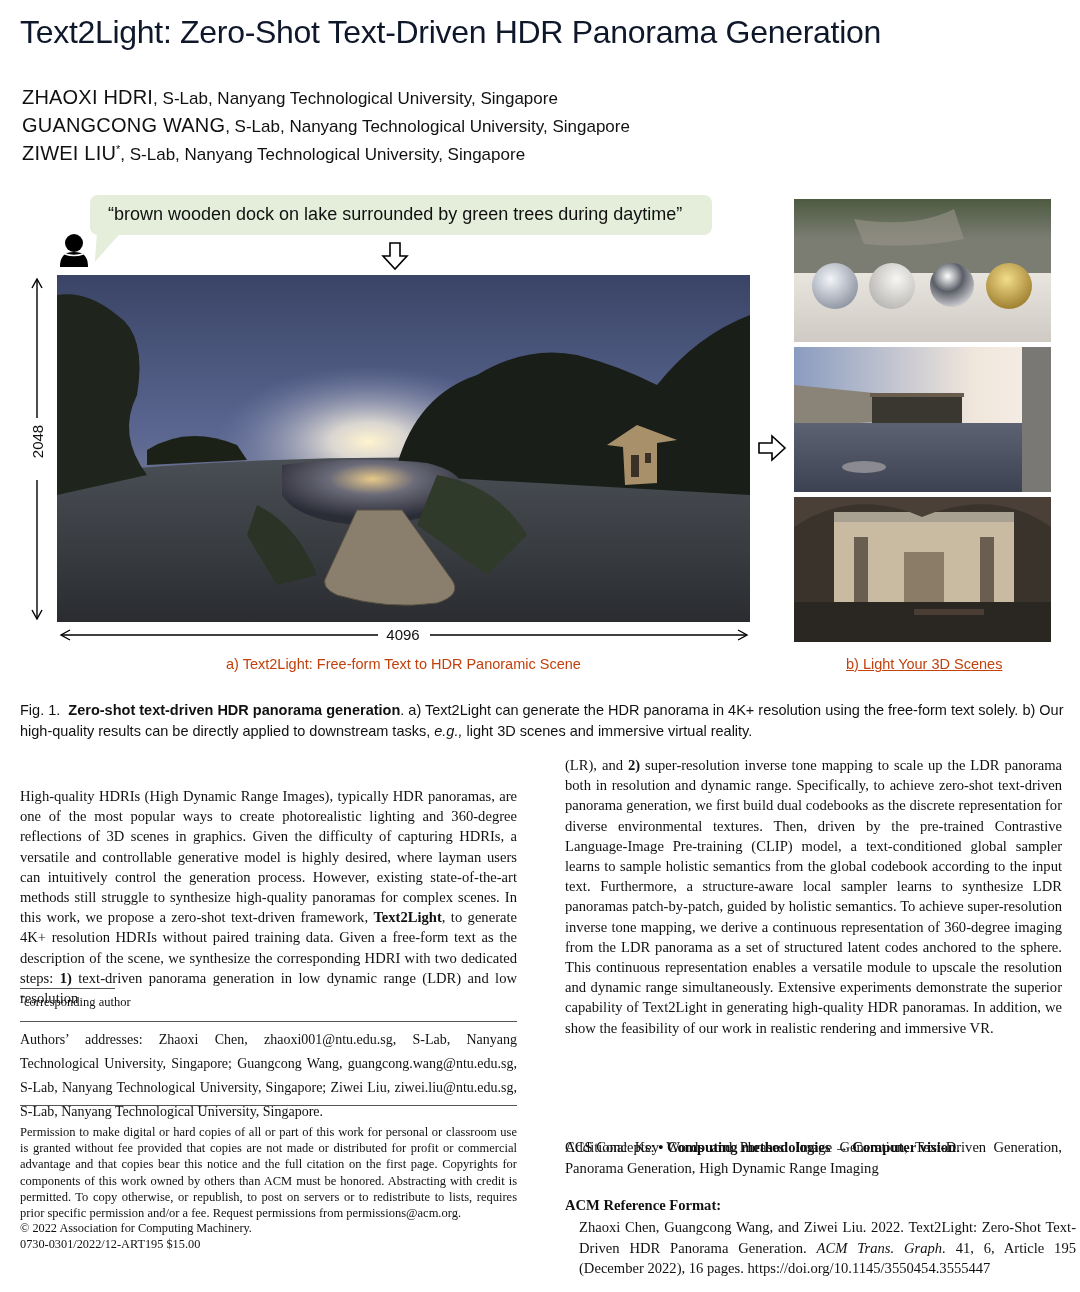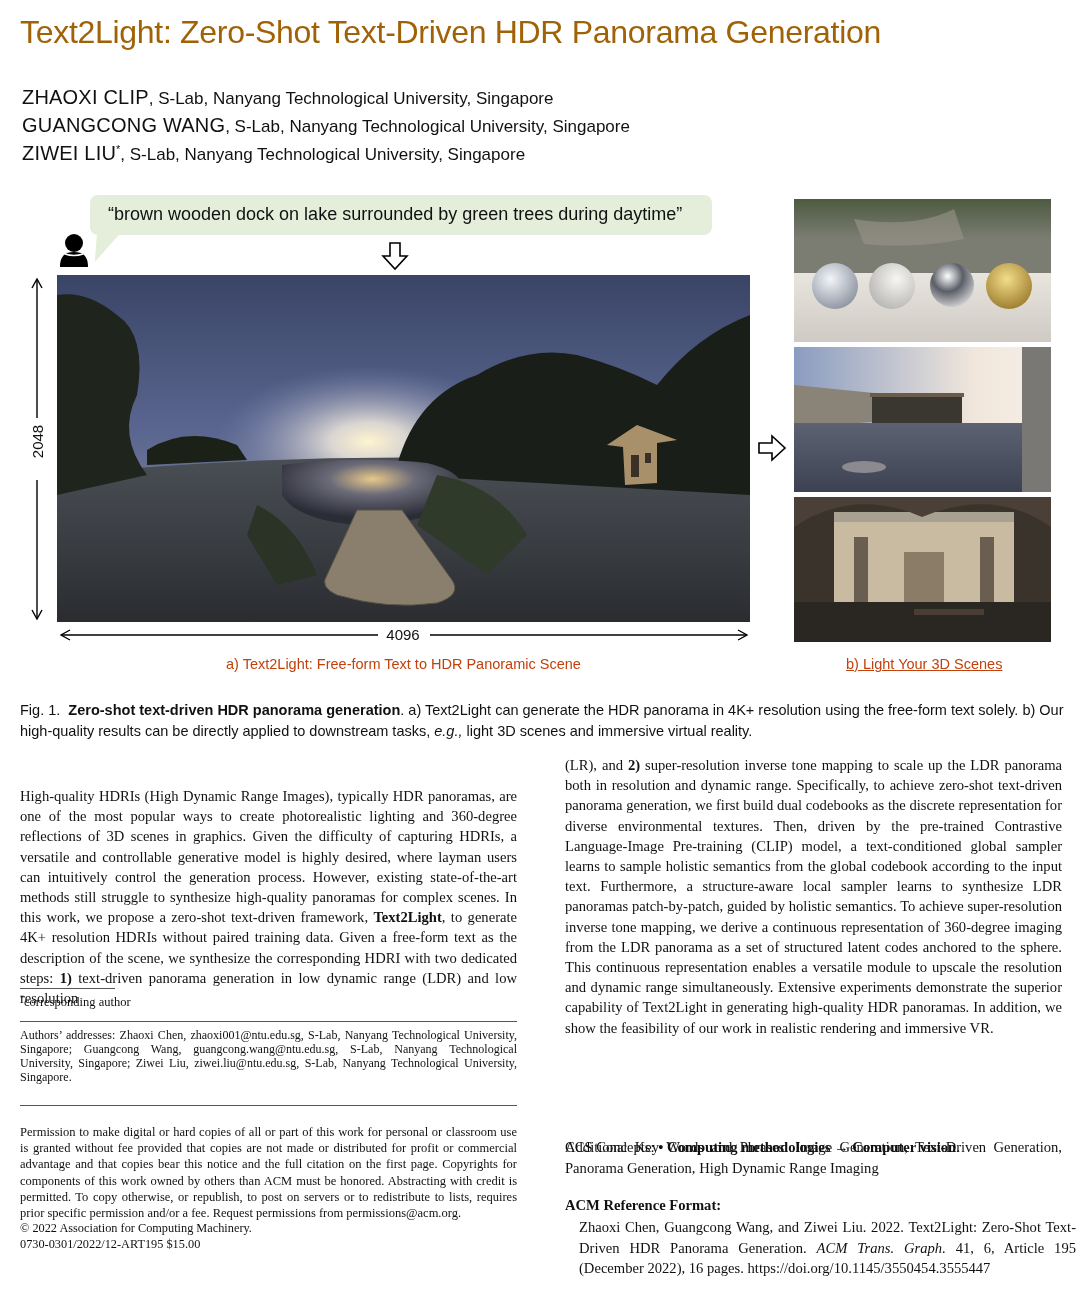--- a/index.html
+++ b/index.html
@@ -1,21 +1,21 @@
 <!DOCTYPE html>
 <html><head>
 <meta charset="utf-8">
 <style>
   html, body { margin: 0; padding: 0; background: #ffffff; }
   body { width: 1080px; height: 1292px; position: relative; overflow: hidden; color: #111; }
   .sans { font-family: "Liberation Sans", "DejaVu Sans", sans-serif; }
   .serif { font-family: "Liberation Serif", "DejaVu Serif", serif; }
   .abs { position: absolute; }
 
-  #title { left: 20px; top: 14px; font-size: 32px; letter-spacing: -0.3px; color: #a16207; white-space: nowrap; }
+  #title { left: 20px; top: 14px; font-size: 32px; letter-spacing: -0.3px; color: #0f172a; white-space: nowrap; }
   .author { left: 22px; font-size: 19.5px; white-space: nowrap; color: #111; }
   .author .name { font-size: 20px; letter-spacing: 0.2px; }
   .author .aff { font-size: 17px; }
 
   
   #bubble { left: 90px; top: 195px; width: 622px; height: 40px; background: #e4eedb; border-radius: 8px; }
   #bubble-tail { left: 92px; top: 230px; width: 0; height: 0; border-left: 8px solid transparent; border-right: 18px solid transparent; border-top: 32px solid #e4eedb; transform: skewX(-18deg); }
   #bubble-text { left: 108px; top: 204px; font-size: 18px; color: #111; white-space: nowrap; }
 
   #user-icon { left: 58px; top: 233px; width: 32px; height: 36px; }
@@ -41,36 +41,36 @@
   #fig-caption { left: 20px; top: 700px; width: 1045px; font-size: 14.5px; line-height: 21px; color: #111; }
   #fig-caption b { font-weight: bold; }
 
   .col { font-size: 14.6px; line-height: 20.2px; text-align: justify; color: #111; }
   #abs-left { left: 20px; top: 786px; width: 497px; }
   #abs-right { left: 565px; top: 755px; width: 497px; }
 
   .rule-short { left: 20px; top: 988px; width: 95px; height: 1px; background: #555; }
   #footnote { left: 20px; top: 994px; font-size: 12.5px; }
   .rule-long { left: 20px; width: 497px; height: 1px; background: #555; }
-  #addresses { left: 20px; top: 1028px; width: 497px; font-size: 12px; line-height: 14px; text-align: justify; }
+  #addresses { left: 20px; top: 1028px; width: 497px; font-size: 14px; line-height: 24px; text-align: justify; }
   #permission { left: 20px; top: 1112px; width: 497px; font-size: 12.5px; line-height: 16.2px; text-align: justify; margin-top: 12px; }
   .small { font-size: 12.3px; line-height: 15.5px; }
 
   #ccs { left: 565px; top: 1139px; font-size: 14.6px; white-space: nowrap; }
   #keywords { left: 565px; top: 1137px; width: 497px; font-size: 14.6px; line-height: 21px; text-align: justify; }
   #ref-head { left: 565px; top: 1197px; font-size: 14.6px; font-weight: bold; }
   #ref-body { left: 579px; top: 1217px; width: 497px; font-size: 14.6px; line-height: 20.6px; text-align: justify; }
 </style>
 </head>
 <body>
 
 <div id="title" class="abs sans">Text2Light: Zero-Shot Text-Driven HDR Panorama Generation</div>
 
 <div class="abs author sans" style="top:86px;">
-  <span class="name">ZHAOXI CLIP</span><span class="aff">, S-Lab, Nanyang Technological University, Singapore</span>
+  <span class="name">ZHAOXI HDRI</span><span class="aff">, S-Lab, Nanyang Technological University, Singapore</span>
 </div>
 <div class="abs author sans" style="top:114px;">
   <span class="name">GUANGCONG WANG</span><span class="aff">, S-Lab, Nanyang Technological University, Singapore</span>
 </div>
 <div class="abs author sans" style="top:142px;">
   <span class="name">ZIWEI LIU</span><sup style="font-size:11px;">*</sup><span class="aff">, S-Lab, Nanyang Technological University, Singapore</span>
 </div>
 
 <div id="bubble-tail" class="abs"></div>
 <div id="bubble" class="abs"></div>

